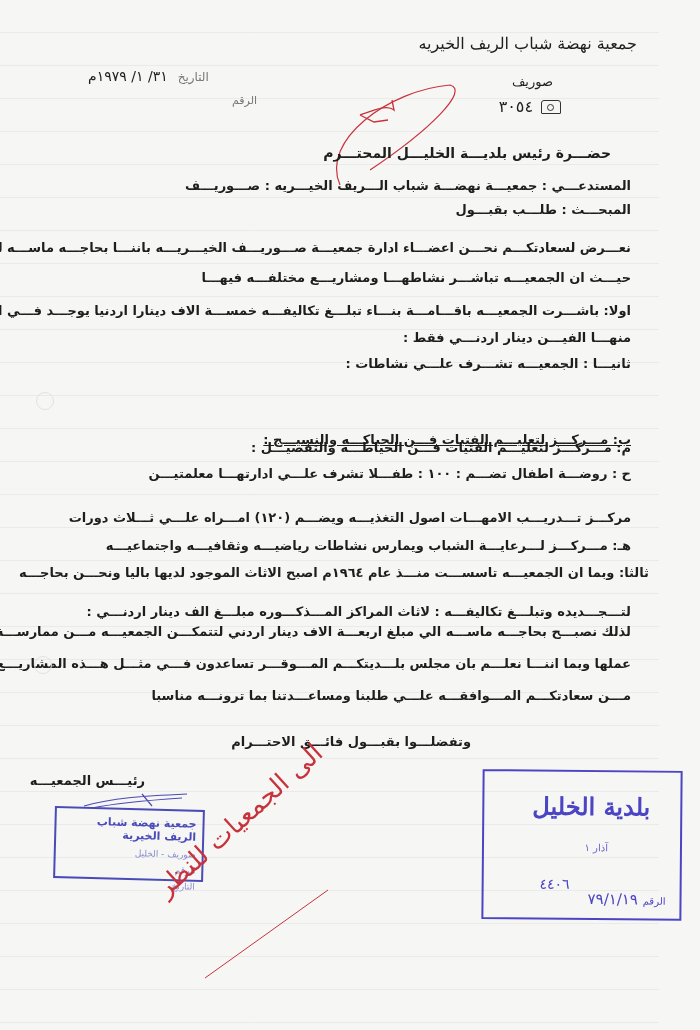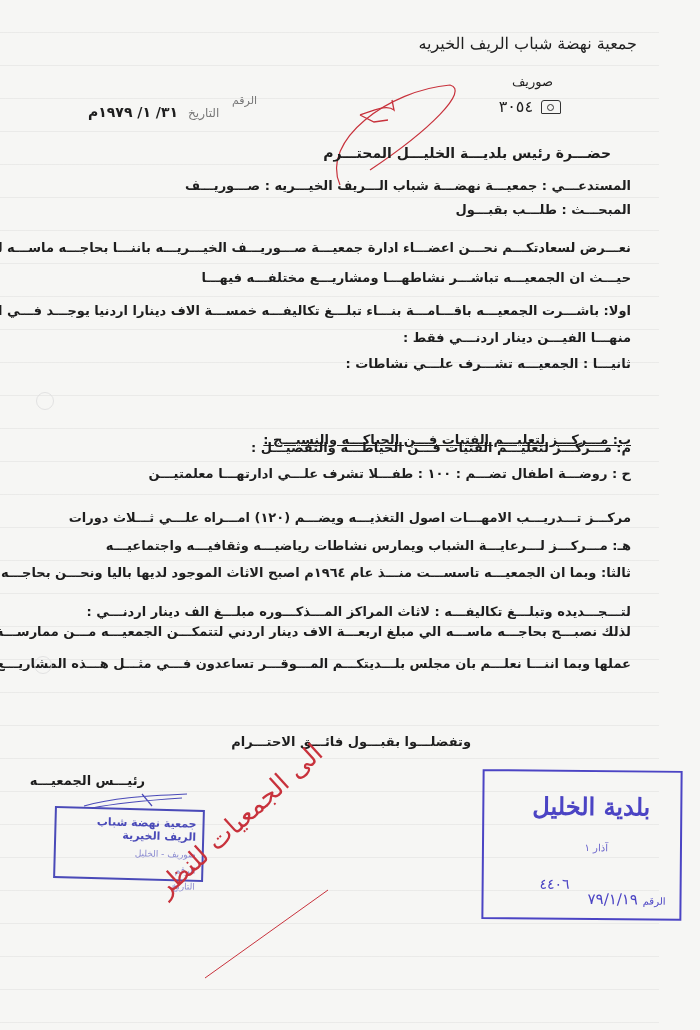--- a/index.html
+++ b/index.html
@@ -18,21 +18,21 @@
     position:absolute; direction:rtl; white-space:nowrap;
     font-size:13px; font-weight:bold; letter-spacing:0.2px;
   }
   .hdr-org { position:absolute; right:22px; top:34px; font-size:16px; direction:rtl; font-family:"DejaVu Serif", serif; }
   .hdr-town { position:absolute; right:106px; top:74px; font-size:13px; direction:rtl; font-family:"DejaVu Serif", serif; }
   .hdr-phone { position:absolute; right:98px; top:97px; font-size:16px; direction:rtl; display:flex; gap:8px; align-items:center; }
   .phone-icon { width:18px; height:12px; border:1.5px solid #333; border-radius:3px 3px 1px 1px; position:relative; }
   .phone-icon:after { content:""; position:absolute; left:5px; top:3px; width:5px; height:5px; border:1px solid #333; border-radius:50%; }
   .date-line { position:absolute; left:88px; top:68px; direction:rtl; font-size:13px; display:flex; gap:10px; align-items:baseline; }
   .date-label { color:#777; font-weight:normal; font-size:12px; }
-  .date-val { font-weight:bold; font-size:14px;margin-top:36px; }
+  .date-val { font-weight:normal; font-size:14px; }
   .ref-label { position:absolute; left:232px; top:94px; color:#777; font-size:11px; }
   .stamp-left {
     position:absolute; left:54px; top:808px; width:150px; height:72px;
     border:2px solid #4a4ab8; color:#4a4ab8; transform:rotate(1.5deg);
     direction:rtl; font-size:11px; padding:6px; box-sizing:border-box;
   }
   .stamp-left .t1 { font-weight:bold; }
   .stamp-left .t2, .stamp-left .t3, .stamp-left .t4 { color:#8a8ad0; font-size:9px; margin-top:6px; }
   .stamp-right {
     position:absolute; left:482px; top:770px; width:200px; height:150px;
@@ -76,24 +76,25 @@
   <div class="line" style="right:28px; top:240px;">نعـــرض لسعادتكـــم نحـــن اعضـــاء ادارة جمعيـــة صـــوريـــف الخيـــريـــه باننـــا بحاجـــه ماســـه للمساعـــده</div>
   <div class="line" style="right:28px; top:270px;">حيـــث ان الجمعيـــه تباشـــر نشاطهـــا ومشاريـــع مختلفـــه فيهـــا</div>
   <div class="line" style="right:28px; top:303px;">اولا: باشـــرت الجمعيـــه باقـــامـــة بنـــاء تبلـــغ تكاليفـــه خمســـة الاف دينارا اردنيا يوجـــد فـــي الصندوق</div>
   <div class="line" style="right:28px; top:330px;">منهـــا الفيـــن دينار اردنـــي فقط :</div>
   <div class="line" style="right:28px; top:356px;">ثانيـــا : الجمعيـــه تشـــرف علـــي نشاطات :</div>
   <div class="line" style="right:28px; top:398px;margin-top:42px;">م: مـــركـــز لتعليـــم الفتيات فـــن الخياطـــه والتفصيـــل :</div>
   <div class="line" style="right:28px; top:432px;text-decoration:underline;">ب: مـــركـــز لتعليـــم الفتيات فـــن الحياكـــه والنسيـــج :</div>
   <div class="line" style="right:28px; top:466px;">ح : روضـــة اطفال تضـــم : ١٠٠ : طفـــلا تشرف علـــي ادارتهـــا معلمتيـــن</div>
   <div class="line" style="right:28px; top:510px;">مركـــز تـــدريـــب الامهـــات اصول التغذيـــه ويضـــم (١٢٠) امـــراه علـــي ثـــلاث دورات</div>
   <div class="line" style="right:28px; top:538px;">هـ: مـــركـــز لـــرعايـــة الشباب ويمارس نشاطات رياضيـــه وثقافيـــه واجتماعيـــه</div>
-  <div class="line" style="right:28px; top:565px;">ثالثا: وبما ان الجمعيـــه تاسســـت منـــذ عام ١٩٦٤م اصبح الاثاث الموجود لديها باليا ونحـــن بحاجـــه</div>
+  <div class="line" style="right:10px; top:565px;">ثالثا: وبما ان الجمعيـــه تاسســـت منـــذ عام ١٩٦٤م اصبح الاثاث الموجود لديها باليا ونحـــن بحاجـــه</div>
   <div class="line" style="right:28px; top:604px;">لتـــجـــديده وتبلـــغ تكاليفـــه : لاثاث المراكز المـــذكـــوره مبلـــغ الف دينار اردنـــي :</div>
   <div class="line" style="right:28px; top:624px;">لذلك نصبـــح بحاجـــه ماســـه الي مبلغ اربعـــة الاف دينار اردني لتتمكـــن الجمعيـــه مـــن ممارســـة</div>
   <div class="line" style="right:28px; top:656px;">عملها وبما اننـــا نعلـــم بان مجلس بلـــديتكـــم المـــوقـــر تساعدون فـــي مثـــل هـــذه المشاريـــع نلتمس</div>
+  <div class="line" style="right:28px; top:688px;">مـــن سعادتكـــم المـــوافقـــه علـــي طلبنا ومساعـــدتنا بما ترونـــه مناسبا</div>
 
   <div class="line" style="right:188px; top:734px;">وتفضلـــوا بقبـــول فائـــق الاحتـــرام</div>
 
   <div class="line" style="right:514px; top:773px;">رئيـــس الجمعيـــه</div>
 
   <svg class="sig-scribble" viewBox="0 0 110 18">
     <path d="M2,14 C30,6 60,4 105,2 M10,16 C40,10 70,8 100,6 M60,2 L70,14" fill="none" stroke="#4a4ab8" stroke-width="1.2"></path>
   </svg>
 
   <div class="stamp-left">

